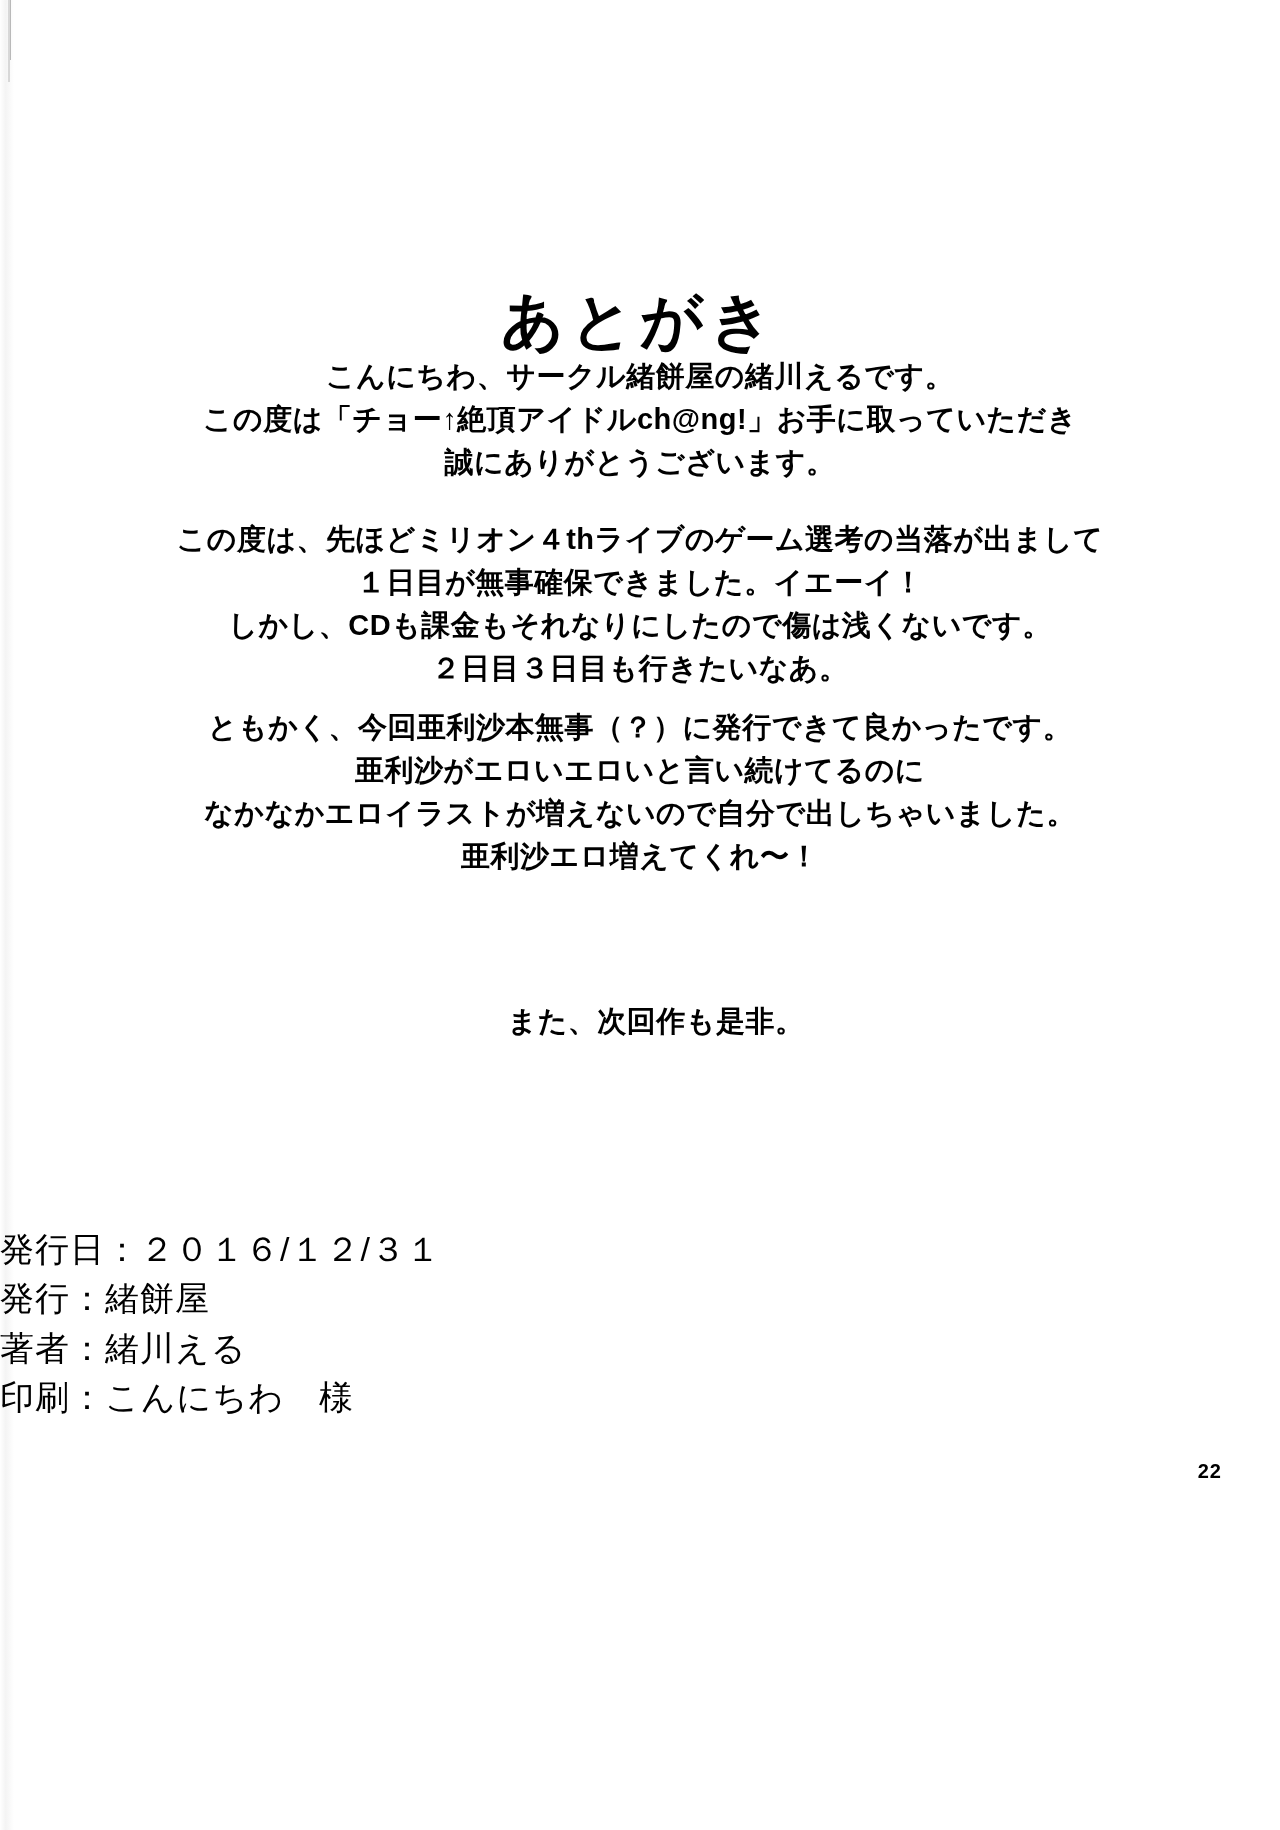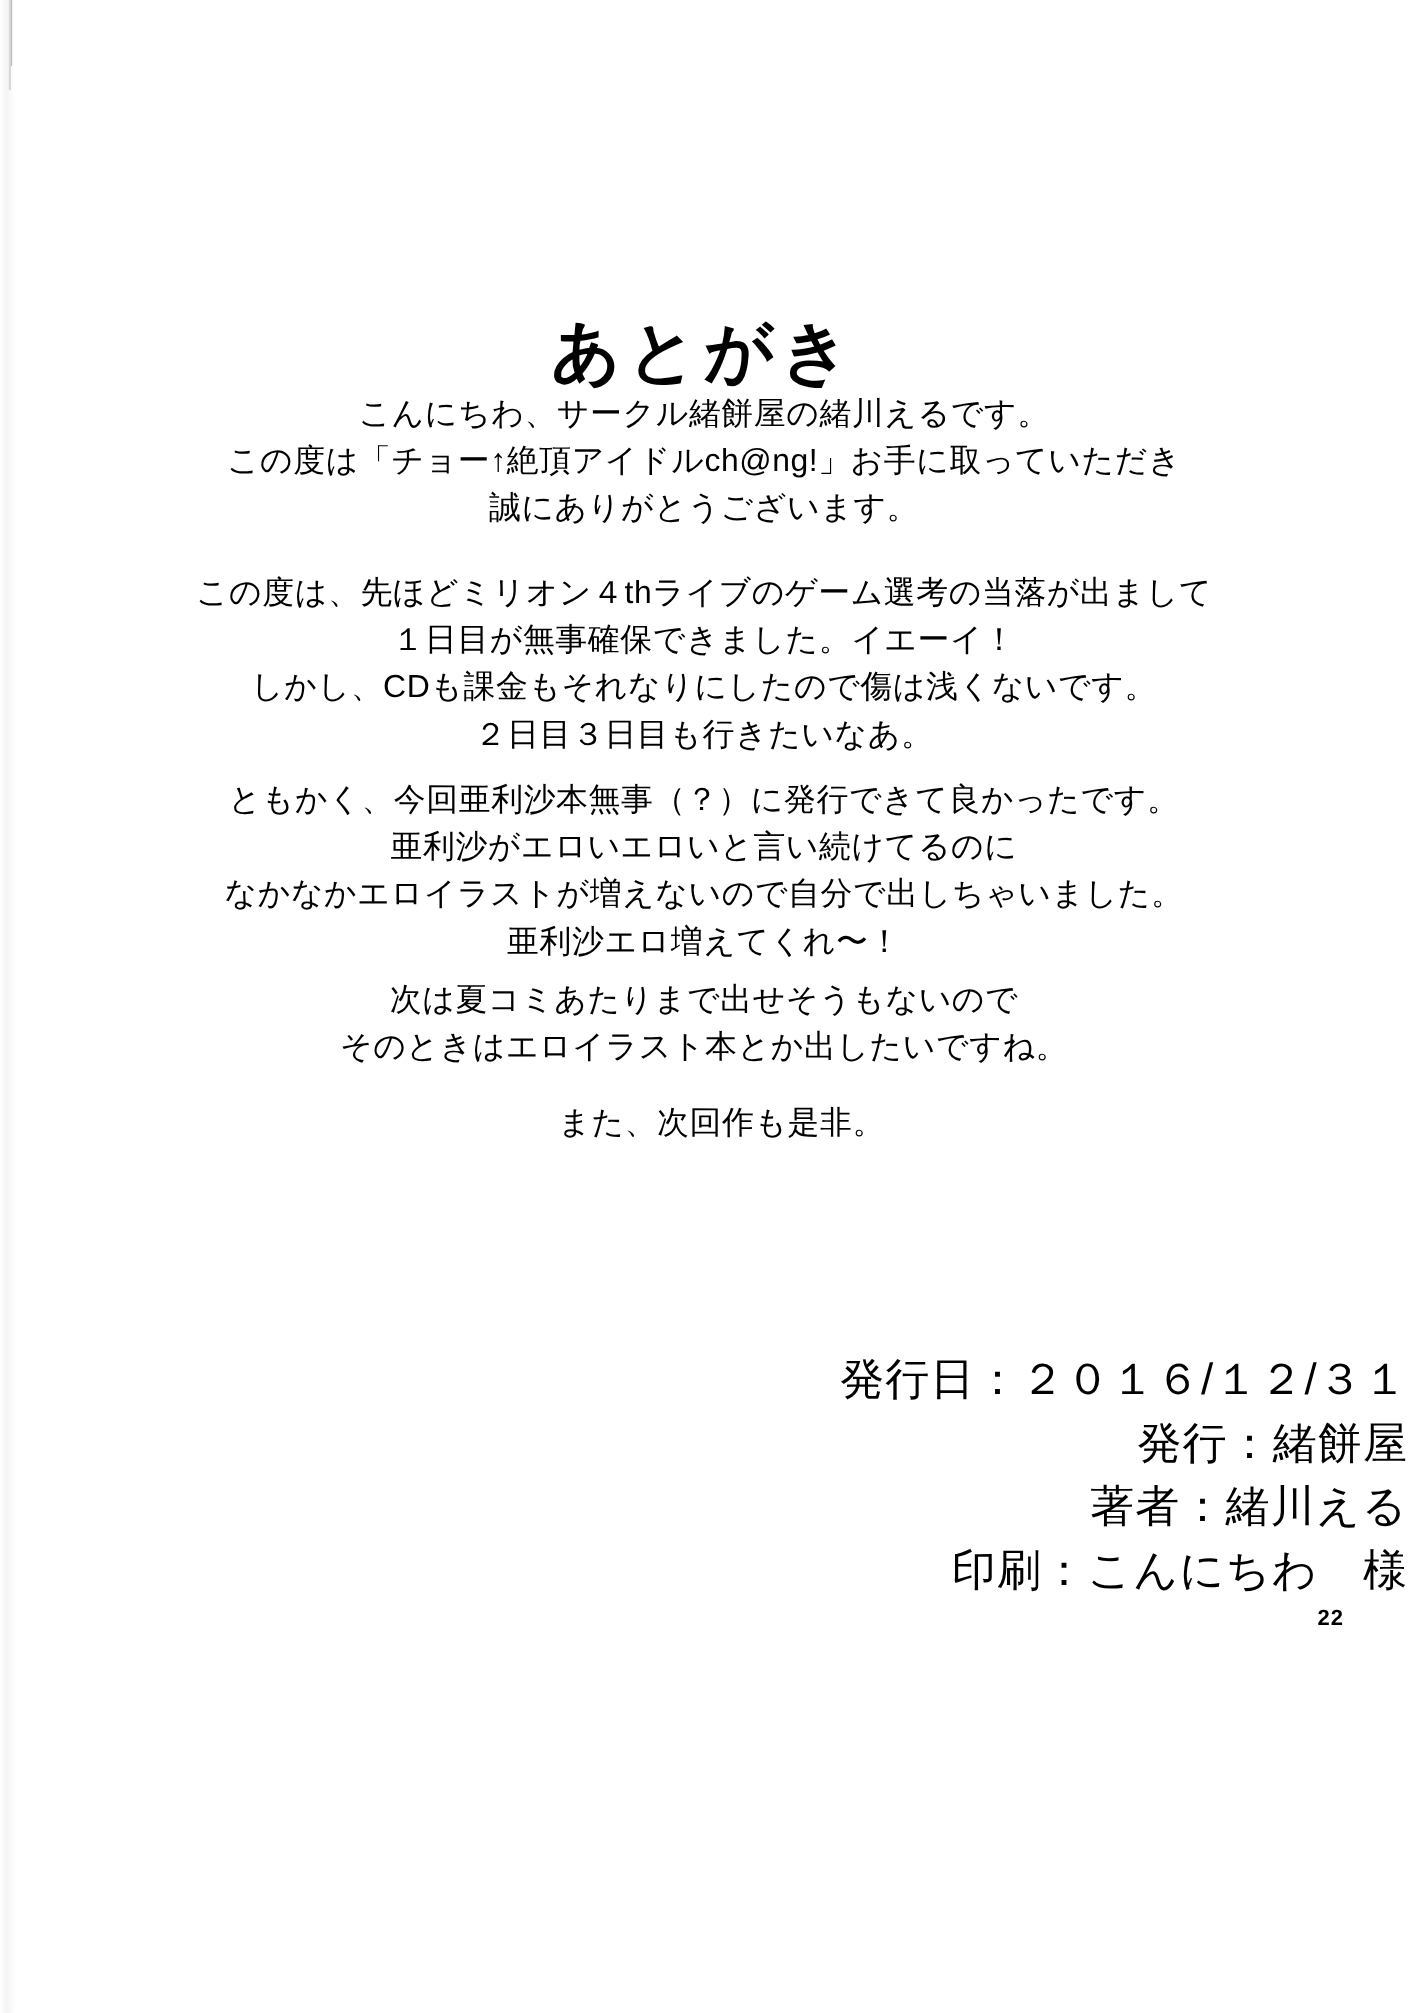--- a/index.html
+++ b/index.html
@@ -57,38 +57,38 @@
     font-weight: bold;
     letter-spacing: 6px;
     line-height: 1.1;
   }
   .body-block {
     position: absolute;
     left: 0;
     width: 1280px;
     text-align: center;
     font-size: 29px;
-    font-weight: normal;
+    font-weight: bold;
     line-height: 1.48;
     letter-spacing: 0.5px;
   }
   #para1 { top: 355px; }
   #para2 { top: 518px; }
   #para3 { top: 706px; }
   #para4 { top: 888px; }
   #para5 { top: 1000px; padding-left: 16px; }
   .body-block .line { display: block; }
 
   .colophon {
     position: absolute;
     left: 0;
     top: 1225px;
     width: 1280px;
-    text-align: right;
-    font-size: 40px;
+    text-align: left;
+    font-size: 34px;
     line-height: 1.45;
     letter-spacing: 1px;
   }
   .colophon .line { display: block; }
   .colophon .line.mail { letter-spacing: 0px; }
 
   .page-number {
     position: absolute;
     right: 58px;
     bottom: 47px;
@@ -122,24 +122,20 @@
     <span class="line">２日目３日目も行きたいなあ。</span>
   </div>
 
   <div class="body-block" id="para3">
     <span class="line">ともかく、今回亜利沙本無事（？）に発行できて良かったです。</span>
     <span class="line">亜利沙がエロいエロいと言い続けてるのに</span>
     <span class="line">なかなかエロイラストが増えないので自分で出しちゃいました。</span>
     <span class="line">亜利沙エロ増えてくれ〜！</span>
   </div>
 
-  <div class="body-block" id="para4">
-    <span class="line">次は夏コミあたりまで出せそうもないので</span>
-    <span class="line">そのときはエロイラスト本とか出したいですね。</span>
-  </div>
 
   <div class="body-block" id="para5">
     <span class="line">また、次回作も是非。</span>
   </div>
 
   <div class="colophon">
     <span class="line">発行日：２０１６/１２/３１</span>
     <span class="line">発行：緒餅屋</span>
     <span class="line">著者：緒川える</span>
     <span class="line">印刷：こんにちわ　様</span>

